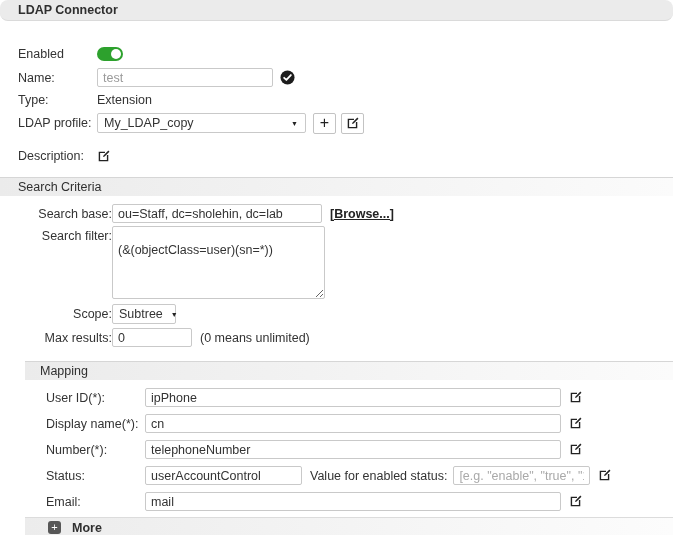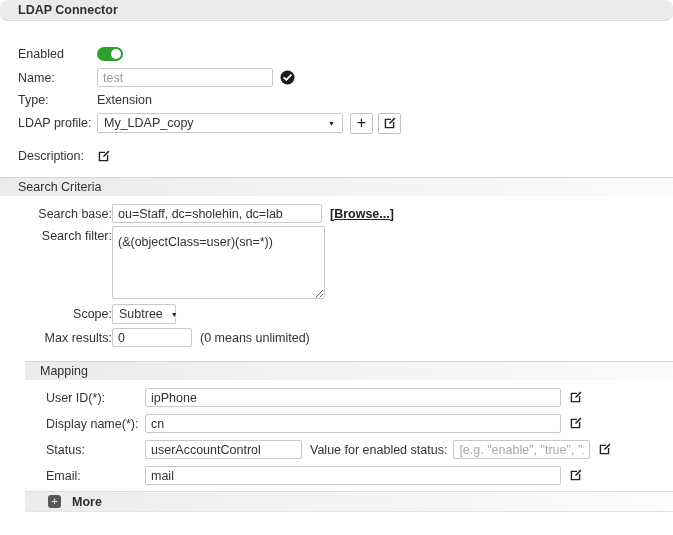--- a/index.html
+++ b/index.html
@@ -46,32 +46,32 @@
   .ti-name { width:176px; color:#9a9a9a; }
   .ti-base { width:210px; }
   .ti-max { width:80px; }
   .ti-map { width:416px; }
   .ti-status { width:157px; }
   .ti-statusval { width:137px; color:#a9a9a9; }
   .ti-statusval::placeholder { color:#a9a9a9; }
 
   textarea.ta {
     width:213px; height:73px; border:1px solid #c9c9c9; border-radius:2px;
-    padding:8px 5px; font-family:inherit; font-size:12.5px; color:#333;
+    padding:16px 5px; font-family:inherit; font-size:12.5px; color:#333;
     resize:both; outline:none;
   }
 
   
   .sel {
     height:20px; border:1px solid #c9c9c9; border-radius:2px; background:#fff;
     display:flex; align-items:center; justify-content:space-between;
     padding:0 7px 0 6px; cursor:pointer;
   }
   .sel .caret { font-size:7px; color:#222; margin-left:8px; }
-  .sel-profile { width:246px; }
+  .sel-profile { width:209px; }
   .sel-scope { width:64px; }
 
   
   .sq-btn {
     width:23px; height:21px; border:1px solid #c3c3c3; border-radius:2px;
     background:#fff; display:flex; align-items:center; justify-content:center;
     cursor:pointer; padding:0;
   }
   .plus-glyph { font-size:16px; line-height:1; color:#222; font-weight:400; margin-top:-1px; }
 
@@ -227,20 +227,30 @@
     <span class="lbl">Display name(*):</span>
     <input class="ti ti-map" value="cn" style="">
     <span class="icon-edit gap-edit">
       <svg width="13" height="13" viewBox="0 0 14 14">
         <path d="M8.6 2.6 H2.6 V11.4 H11.4 V5.4" fill="none" stroke="#222" stroke-width="1.5"></path>
         <path d="M12.2 0.6 L13.4 1.8 L8.2 7.0 L6.4 7.6 L7.0 5.8 Z" fill="#222"></path>
       </svg>
     </span>
   </div>
 
+  <div class="row">
+    <span class="lbl">Number(*):</span>
+    <input class="ti ti-map" value="telephoneNumber" style="">
+    <span class="icon-edit gap-edit">
+      <svg width="13" height="13" viewBox="0 0 14 14">
+        <path d="M8.6 2.6 H2.6 V11.4 H11.4 V5.4" fill="none" stroke="#222" stroke-width="1.5"></path>
+        <path d="M12.2 0.6 L13.4 1.8 L8.2 7.0 L6.4 7.6 L7.0 5.8 Z" fill="#222"></path>
+      </svg>
+    </span>
+  </div>
 
   <div class="row">
     <span class="lbl">Status:</span>
     <input class="ti ti-status" value="userAccountControl" style="">
     <span class="midlbl">Value for enabled status:</span>
     <input class="ti ti-statusval" placeholder="[e.g. &quot;enable&quot;, &quot;true&quot;, &quot;1&quot;]" style="">
     <span class="icon-edit gap-edit">
       <svg width="13" height="13" viewBox="0 0 14 14">
         <path d="M8.6 2.6 H2.6 V11.4 H11.4 V5.4" fill="none" stroke="#222" stroke-width="1.5"></path>
         <path d="M12.2 0.6 L13.4 1.8 L8.2 7.0 L6.4 7.6 L7.0 5.8 Z" fill="#222"></path>

